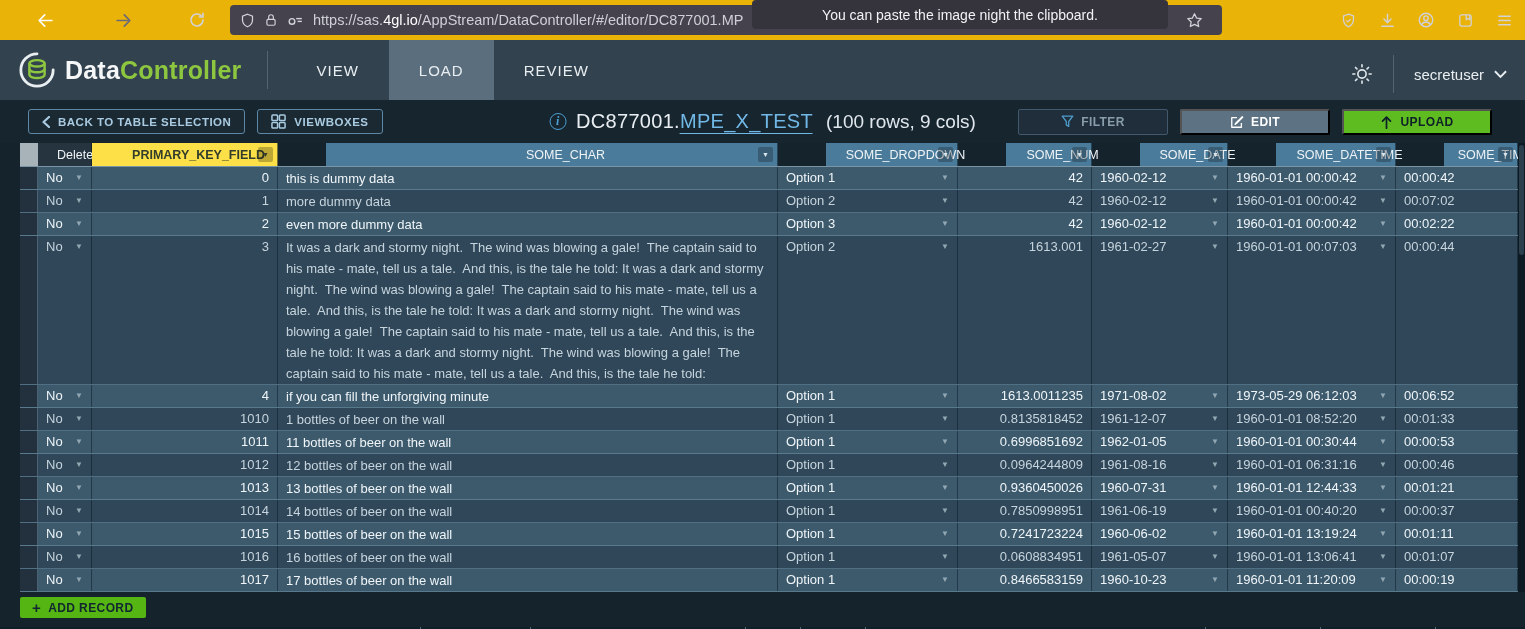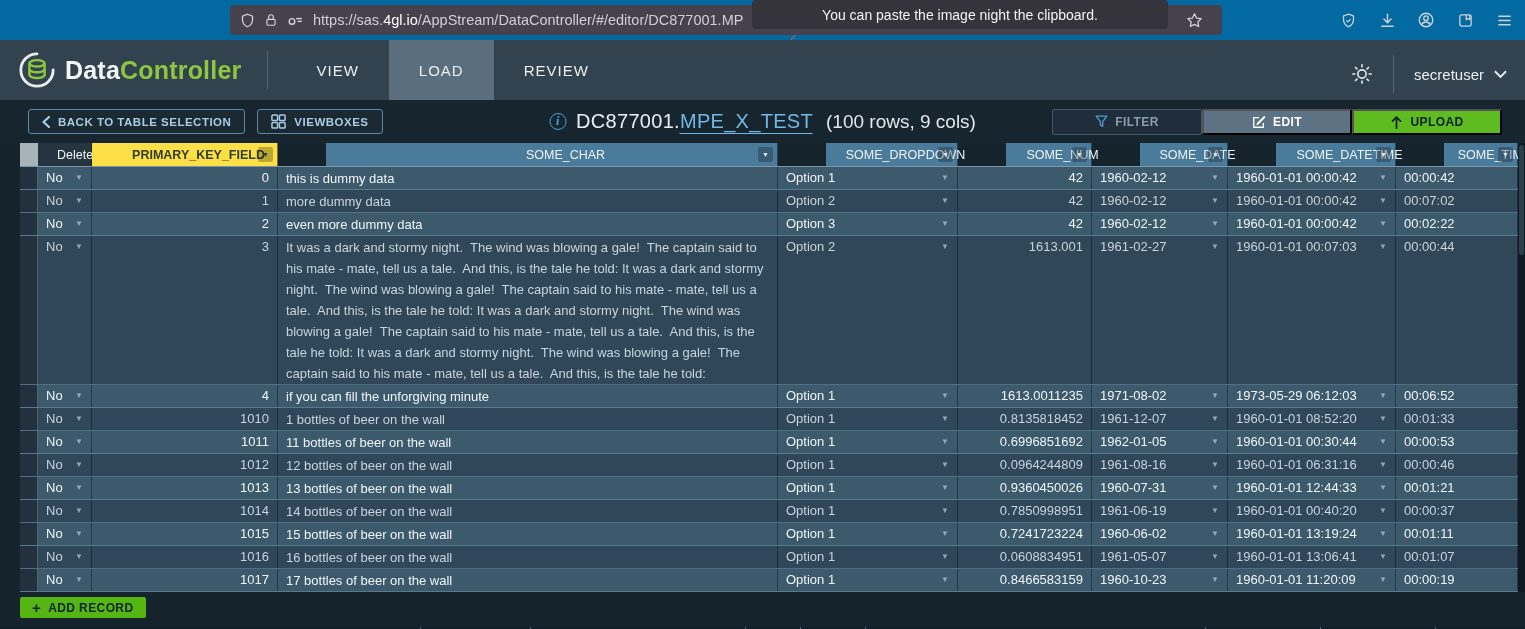--- a/index.html
+++ b/index.html
@@ -1,20 +1,20 @@
 <!DOCTYPE html>
 <html><head>
 <meta charset="utf-8">
 <style>
   * { margin:0; padding:0; box-sizing:border-box; }
   html,body { width:1525px; height:629px; overflow:hidden; background:#15232d;
               font-family:"Liberation Sans", sans-serif; }
 
   
-  .chrome { position:relative; height:40px; background:#0369a1; display:flex; align-items:center;flex-direction:column; }
+  .chrome { position:relative; height:40px; background:#eab308; display:flex; align-items:center; }
   .nav-ico { width:22px; height:22px; display:flex; align-items:center; justify-content:center; flex:0 0 auto; }
   .nav-ico svg { display:block; }
   .chrome .back { margin-left:34px; }
   .chrome .fwd  { margin-left:56px; }
   .chrome .reload { margin-left:52px; }
   .urlbar { position:absolute; left:230px; top:5px; width:992px; height:30px; background:#45424d;
             border-radius:4px; display:flex; align-items:center; padding:0 10px; }
   .urlbar .uico { margin-right:9px; display:flex; align-items:center; }
   .url-text { font-size:14.5px; color:#cfcfd6; white-space:nowrap; overflow:hidden; }
   .url-text .domain { color:#ffffff; }
@@ -48,21 +48,21 @@
   .toolbar .vb-btn { margin-left:12px; }
   .title-wrap { position:absolute; left:50%; transform:translateX(-50%); top:0; height:43px;
                 display:flex; align-items:center; white-space:nowrap; }
   .info-i { width:17px; height:17px; border:1.5px solid #4da0d4; border-radius:50%; color:#4da0d4;
             font-size:12px; font-weight:bold; display:inline-flex; align-items:center; justify-content:center;
             margin-right:10px; font-family:"Liberation Serif", serif; font-style:italic; }
   .title-lib { color:#e9eef2; font-size:20px; letter-spacing:.3px; }
   .title-table { color:#72b8e6; font-size:20px; letter-spacing:.3px; border-bottom:1px solid #72b8e6;
                  cursor:pointer; }
   .title-meta { color:#dfe7ec; font-size:19px; margin-left:13px; }
-  .tb-right { position:absolute; right:23px; display:flex; }
+  .tb-right { position:absolute; right:33px; display:flex; gap:12px; }
   .tb-btn { width:150px; height:26px; border-radius:2px; display:inline-flex; align-items:center;
             justify-content:center; gap:7px; font-size:12px; font-weight:bold; letter-spacing:.4px; cursor:pointer; }
   .filter-btn { border:1px solid #42596d; background:#1f2e3a; color:#8a9daa; }
   .edit-btn { background:#5d7384; color:#ffffff; }
   .upload-btn { background:#5ebc20; color:#0e2028; }
 
   
   .grid { margin-left:20px; width:1498px; position:relative; }
   .t-head, .t-row { display:grid; grid-template-columns:18px 54px 186px 500px 180px 134px 136px 168px 122px; }
   .t-head { height:24px; border-bottom:1px solid #7a95a6; }

